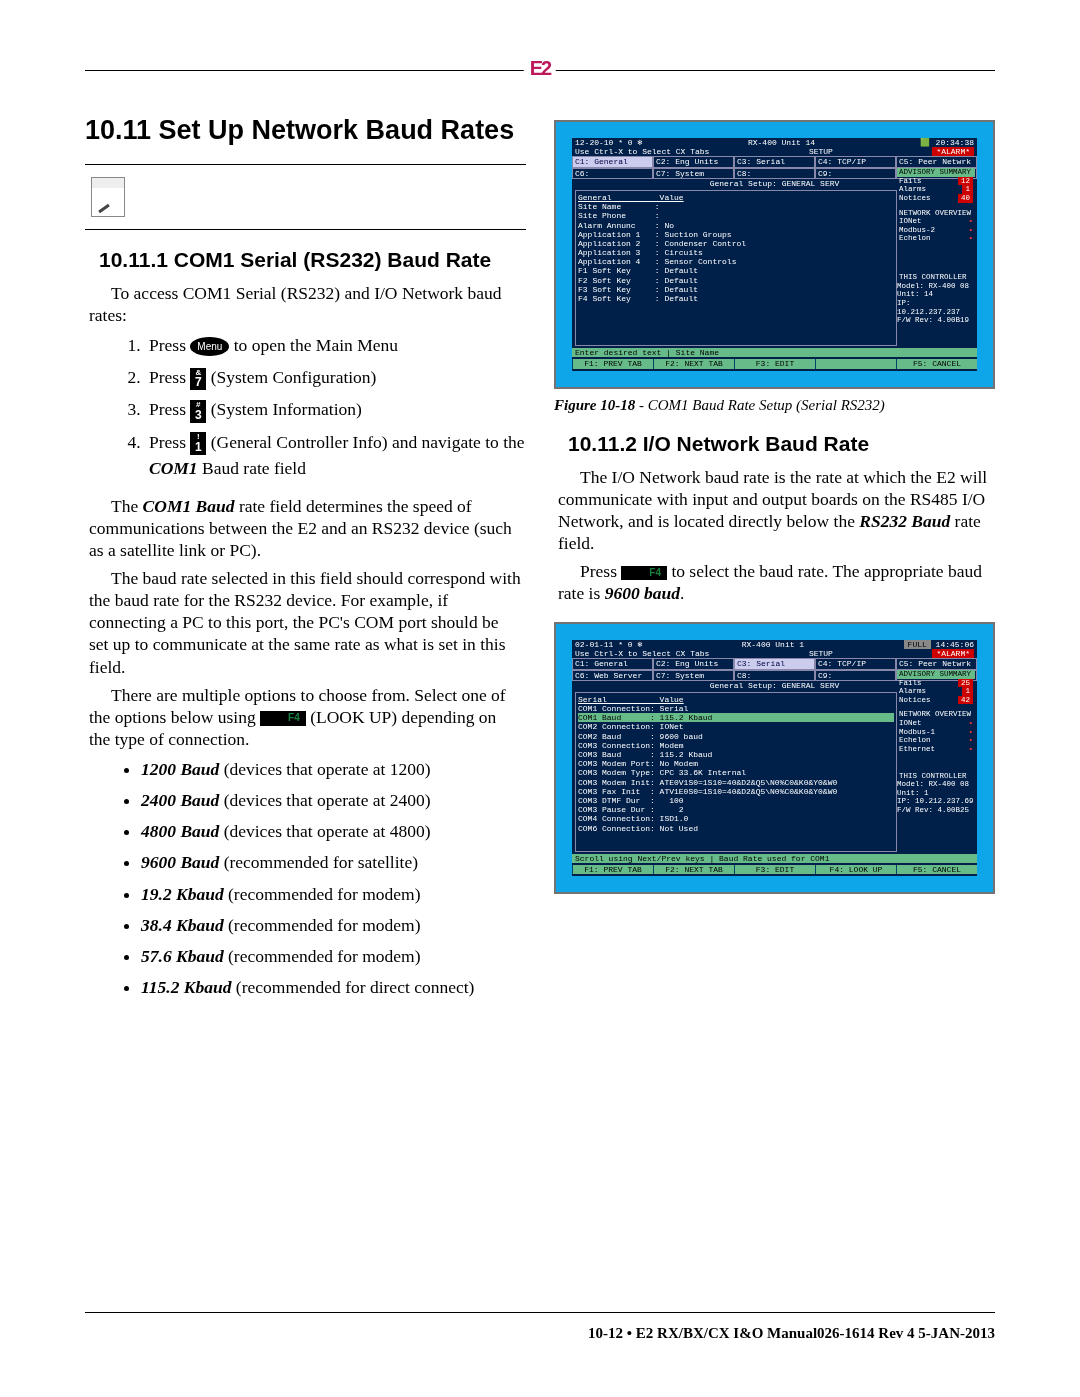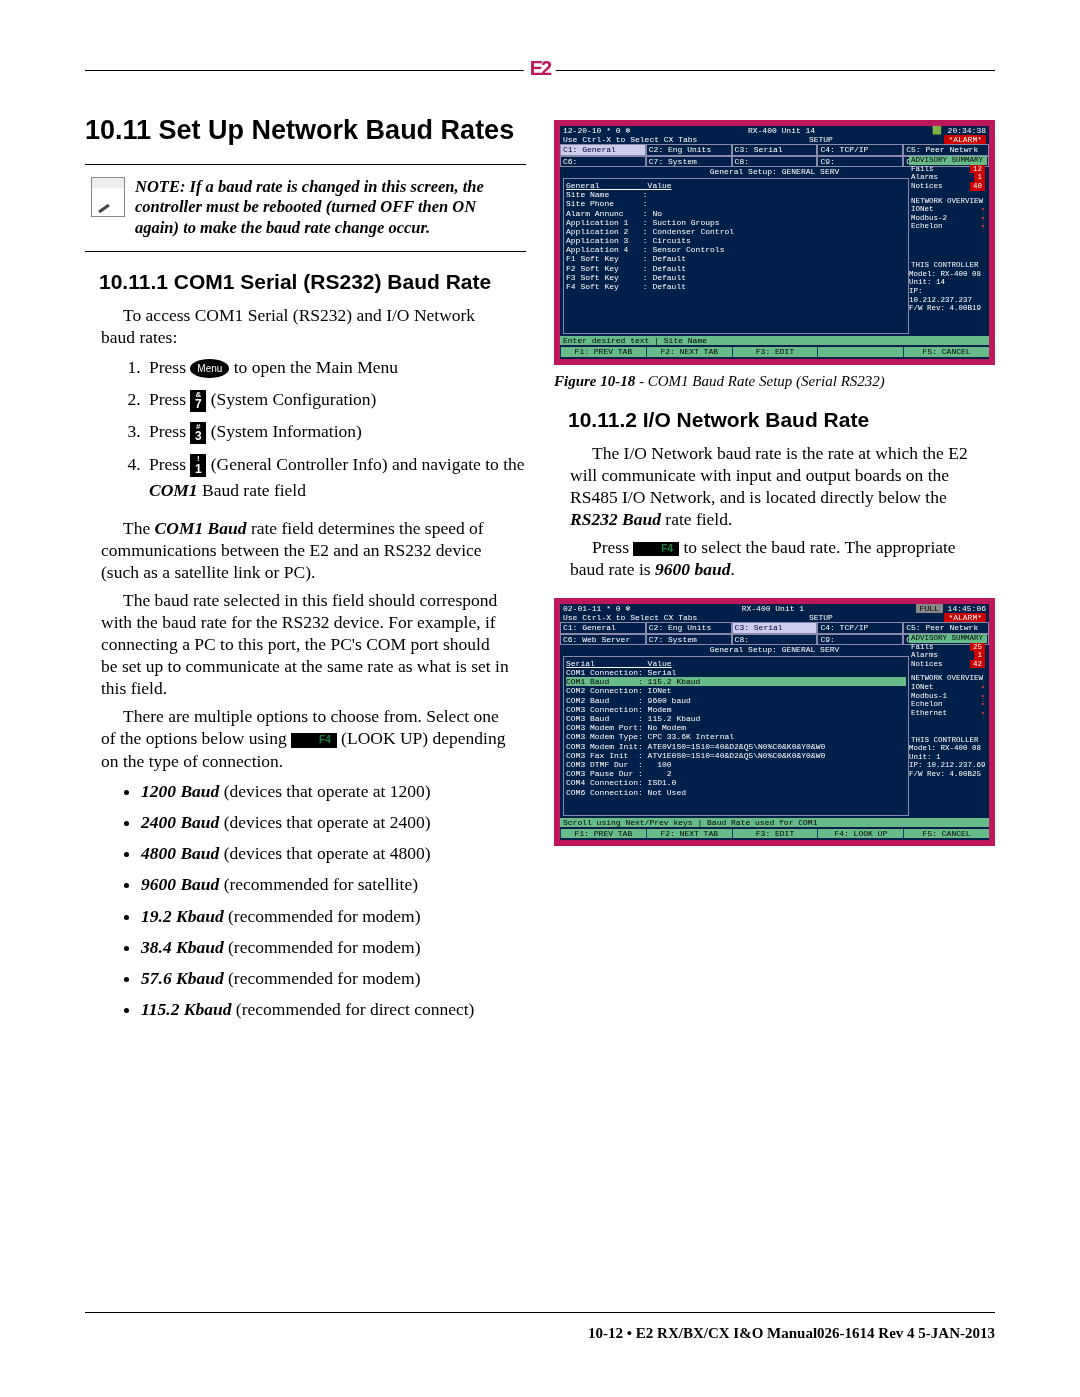--- a/index.html
+++ b/index.html
@@ -76,21 +76,21 @@
   }
   .note .text {
     font-style: italic;
     font-weight: bold;
     font-size: 16.5px;
     line-height: 1.25;
   }
   p.body {
     font-size: 17.5px;
     line-height: 1.26;
-    margin: 6px 16px;
+    margin: 6px 4px;
     text-indent: 22px;
   }
   ol.steps {
     list-style: decimal;
     padding-left: 60px;
     font-size: 17.5px;
     line-height: 1.5;
     margin: 6px 0 14px 0;
   }
   ol.steps li { margin-bottom: 6px; padding-left: 4px; }
@@ -134,23 +134,23 @@
     font-family: Arial, sans-serif;
     font-size: 10px;
     font-weight: bold;
     padding: 1px 6px;
     vertical-align: middle;
   }
   .b { font-weight: bold; font-style: italic; }
 
   
   .term-wrap {
-    border: 2px solid #be185d;
-    padding: 4px;
-    background: #be185d;
+    border: 2px solid #737373;
+    padding: 16px;
+    background: #0ea5e9;
     margin-top: 4px;
   }
   .term {
     background: #00204a;
     color: #fff;
     font-family: "Courier New", monospace;
     font-size: 8px;
     line-height: 1.15;
     padding: 0 0 2px 0;
   }
@@ -216,21 +216,20 @@
 </div>
 
 <div class="cols">
 
   <div class="col">
     <h1 class="sec">10.11  Set Up Network Baud Rates</h1>
 
     <div class="note-hr"></div>
     <div class="note">
       <div class="icon"></div>
-      <div class="text">NOTE: If a baud rate is changed in this screen, the controller must be rebooted (turned OFF then ON again) to make the baud rate change occur.</div>
     </div>
     <div class="note-hr"></div>
 
     <h2 class="sub">10.11.1  COM1 Serial (RS232) Baud Rate</h2>
 
     <p class="body" style="text-indent:22px;">To access COM1 Serial (RS232) and I/O Network baud rates:</p>
 
     <ol class="steps">
       <li>
         <span>Press </span>

